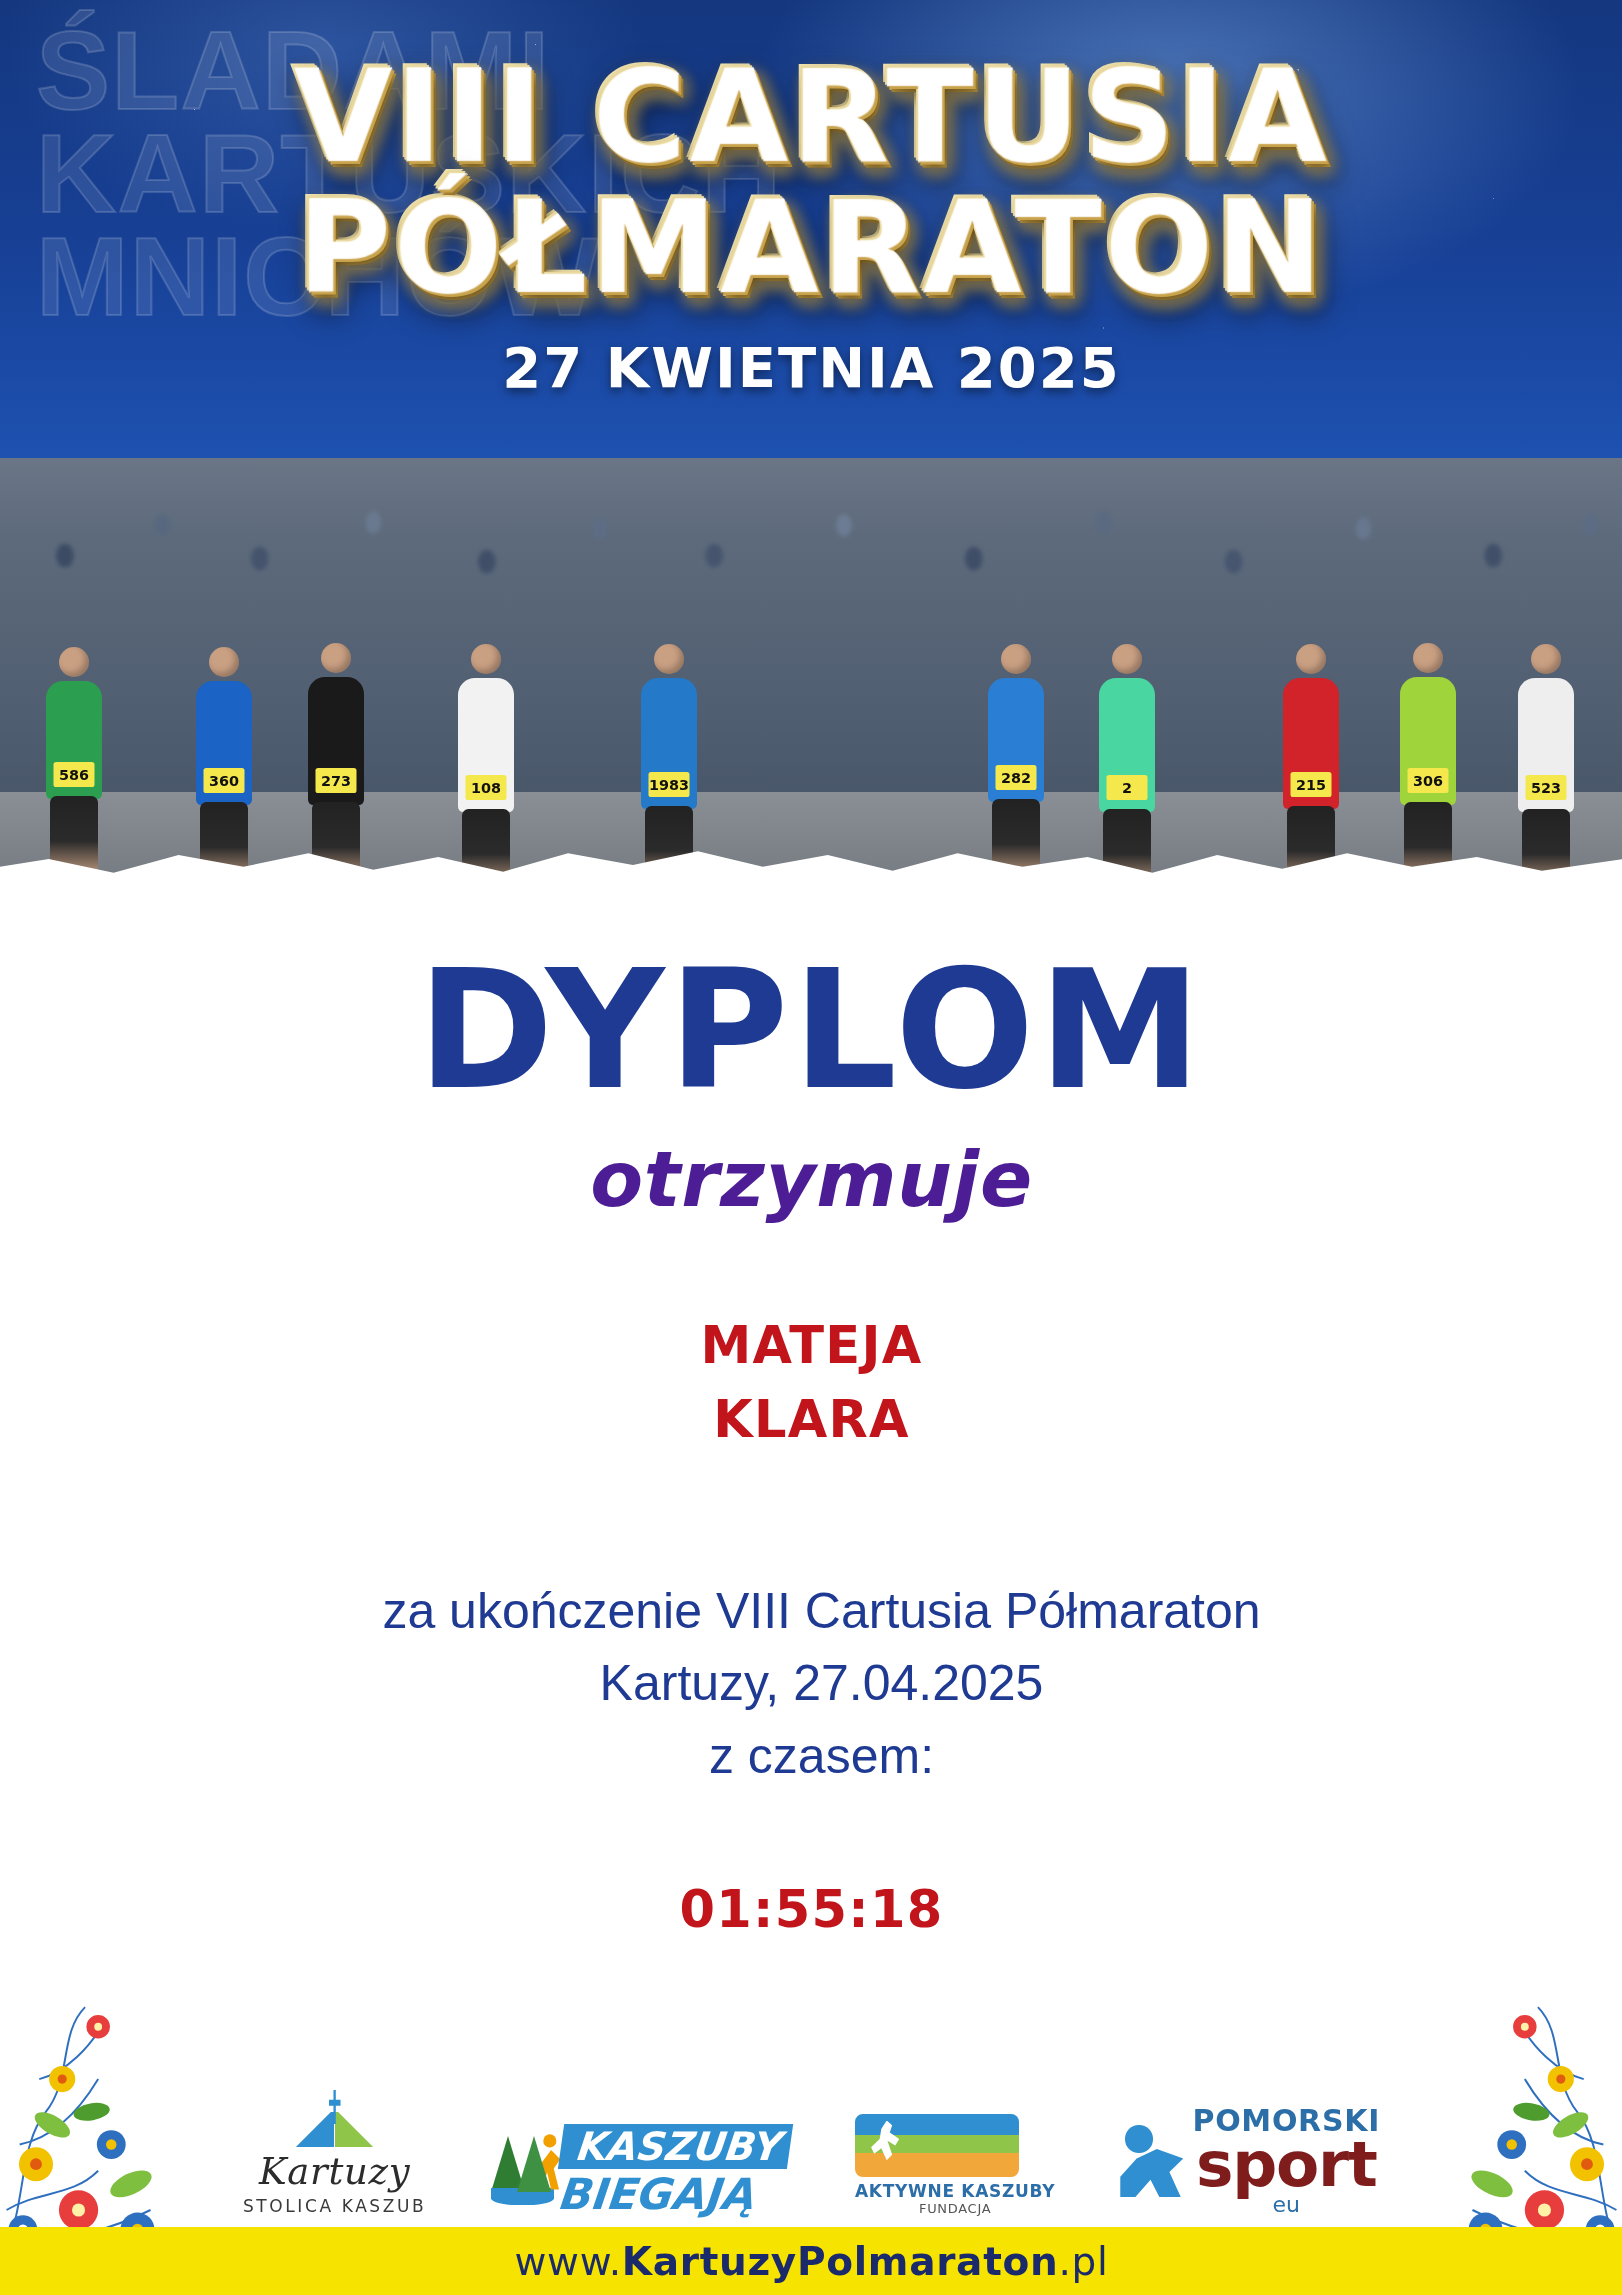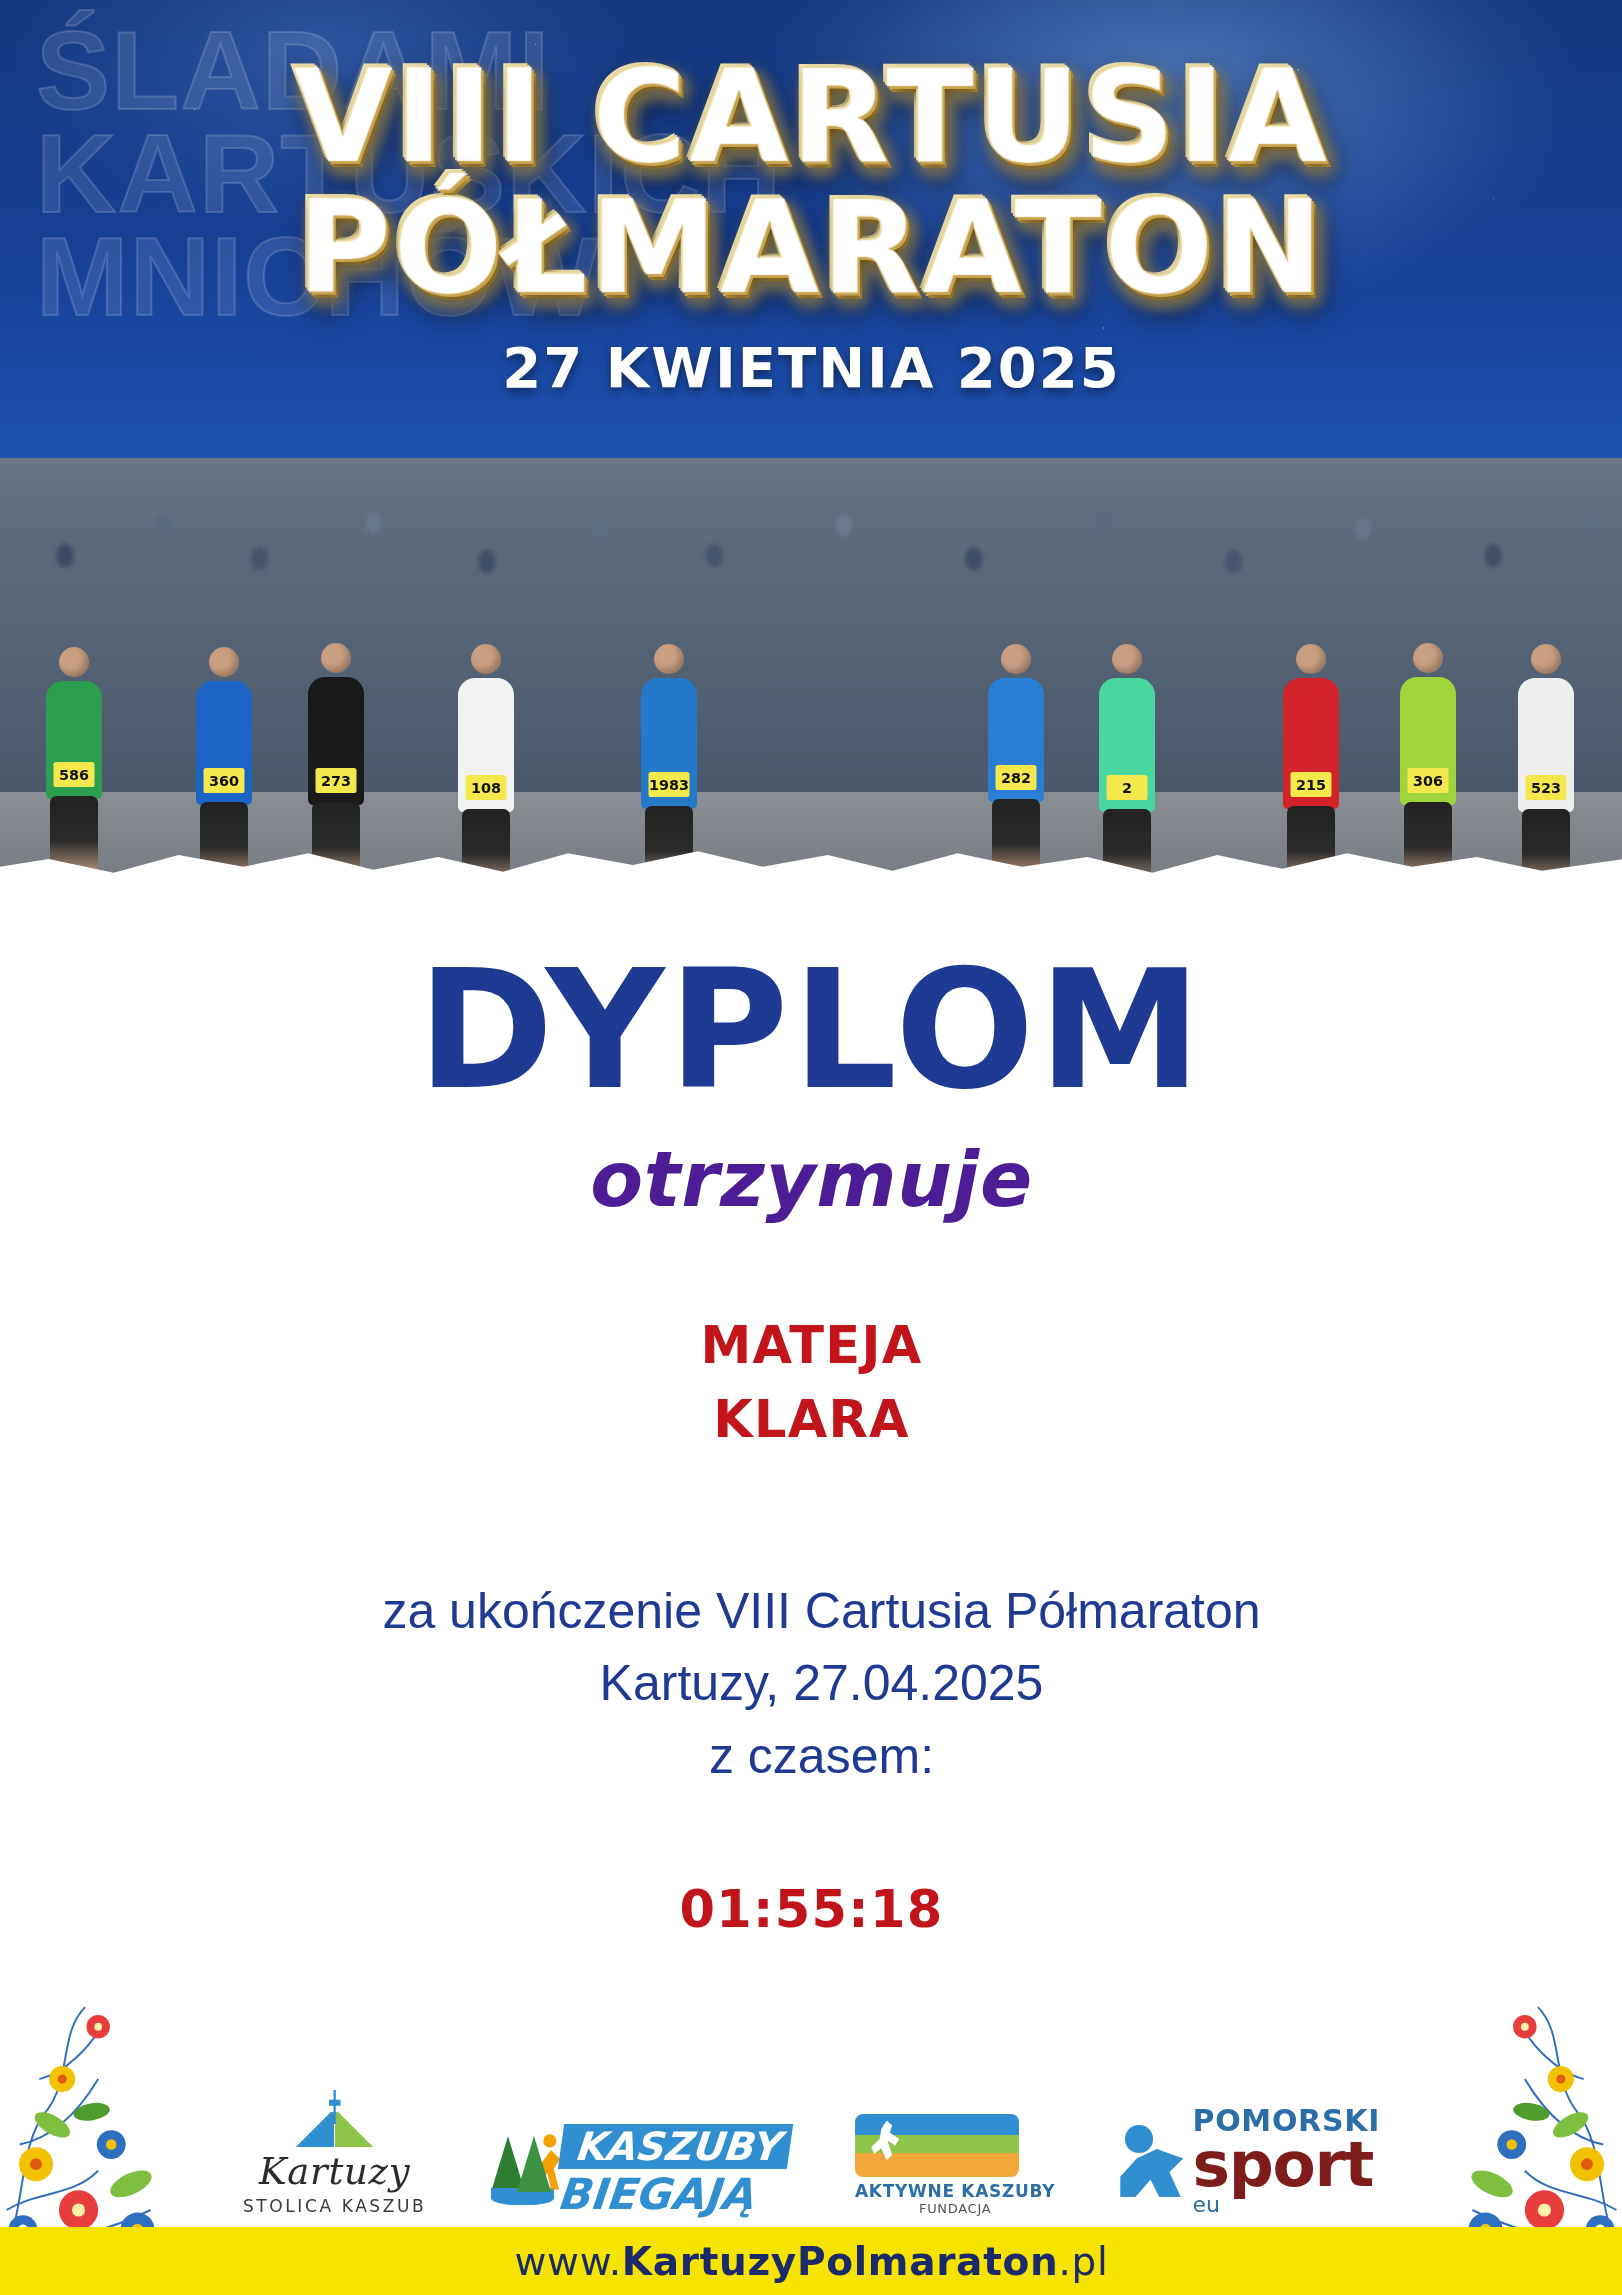--- a/index.html
+++ b/index.html
@@ -359,21 +359,21 @@
     position: absolute; left: 5.2px; top: 0;
     width: 27.5px; height: 27.5px; border-radius: 50%;
     background: #2f8fd0;
   }
   .logo-ps .fig .b {
     position: absolute; left: 0; top: 23.6px;
     width: 63px; height: 48px;
     background: #2f8fd0;
     clip-path: polygon(0 58%, 26% 20%, 58% 0, 100% 20%, 78% 48%, 96% 100%, 62% 100%, 48% 64%, 24% 100%, 0 100%);
   }
-  .logo-ps .txt { text-align: left; line-height: 0.95; }
+  .logo-ps .txt { text-align: center; line-height: 0.95; }
   .logo-ps .p1 {
     font-family: "DejaVu Sans", sans-serif;
     font-weight: 700; font-size: 30px; color: #2b6ea8; letter-spacing: 0.7px;
   }
   .logo-ps .p2 {
     font-family: "DejaVu Sans", sans-serif;
     font-weight: 700; font-size: 63px; color: #7f1d1d; letter-spacing: -1.3px;
   }
   .logo-ps .p3 {
     font-family: "DejaVu Sans", sans-serif;

